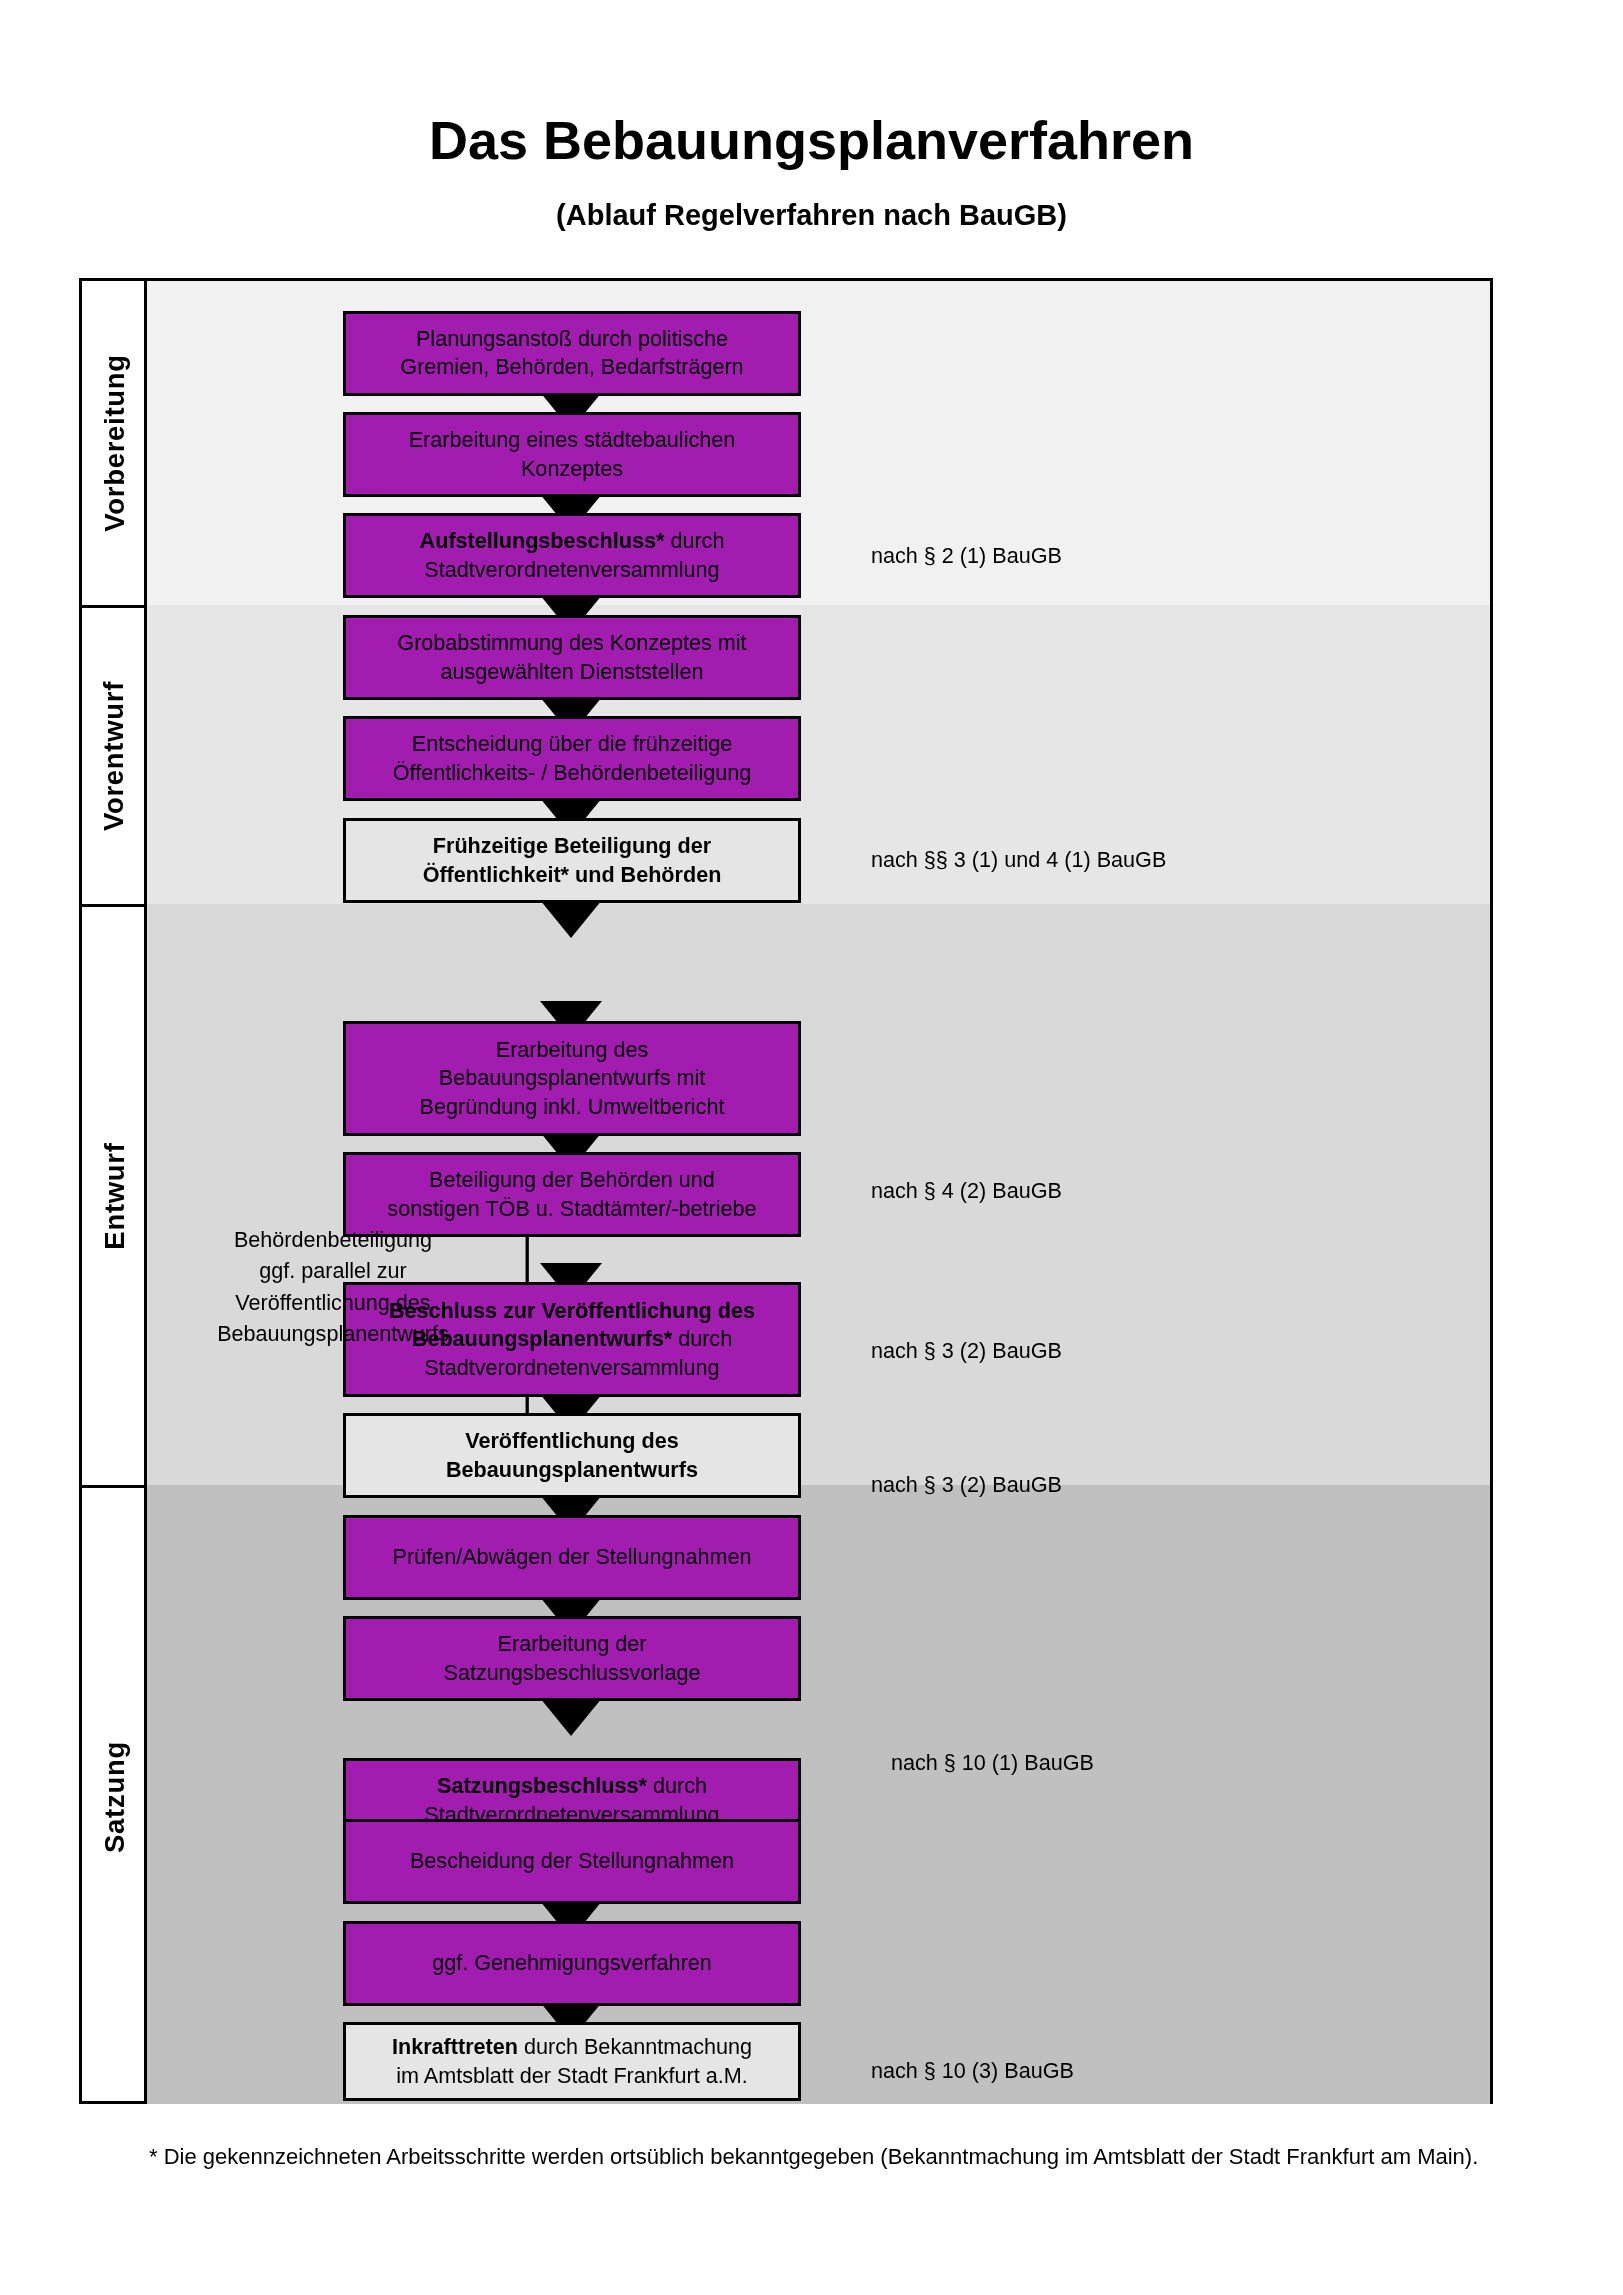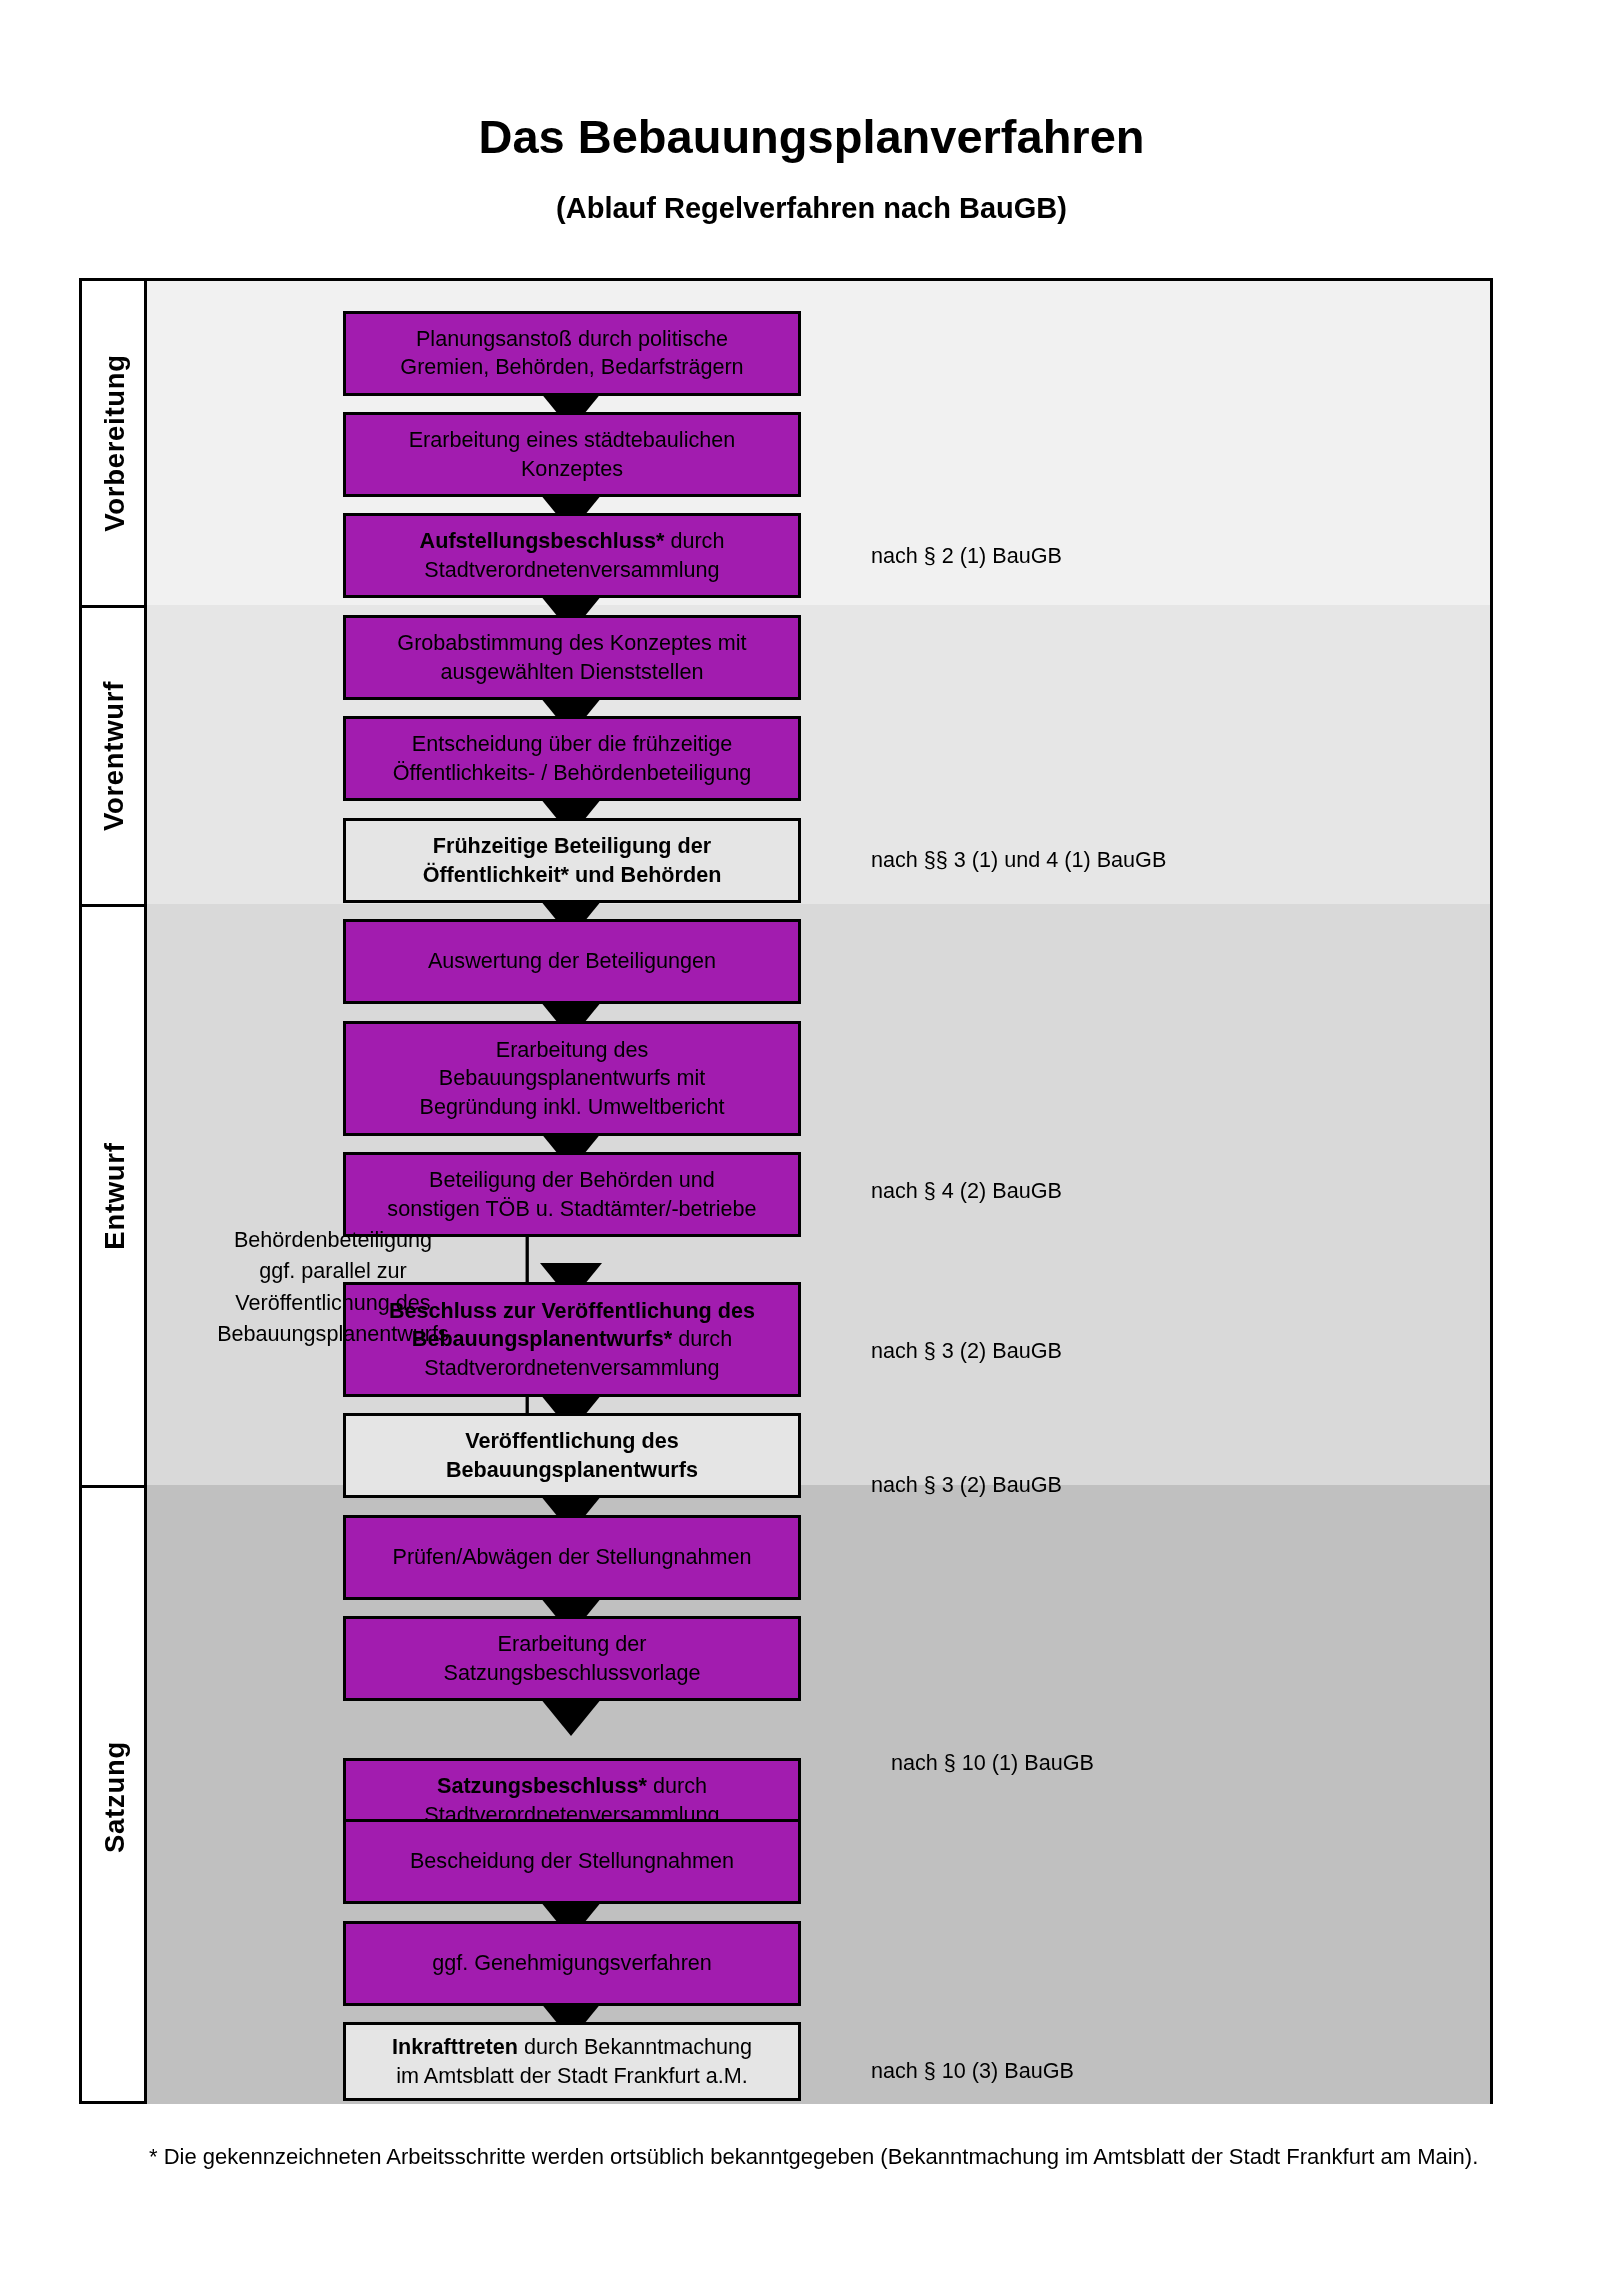--- a/index.html
+++ b/index.html
@@ -5,21 +5,21 @@
 <style>
   html,body{margin:0;padding:0;background:#ffffff;}
   body{
     width:1623px;height:2295px;position:relative;overflow:hidden;
     font-family:"Liberation Sans","DejaVu Sans",sans-serif;
     color:#000000;
   }
 
   
   #header{position:absolute;left:0;top:111px;width:1623px;text-align:center;}
-  #title{font-size:47px;font-weight:bold;letter-spacing:0px;line-height:1.1;}
+  #title{font-size:54px;font-weight:bold;letter-spacing:0px;line-height:1.1;}
   #subtitle{font-size:29px;font-weight:bold;margin-top:29px;}
 
   
   #frame{
     position:absolute;left:79px;top:278px;width:1414px;height:1826px;
     border:3.3px solid #000;box-sizing:border-box;background:#ffffff;
   }
 
   
   #labelcol{
@@ -174,23 +174,20 @@
     </span>
   </div>
 
   <div class="pbox blue" style="left:261px;top:537px;height:85px;">
     <span>
       <b>Frühzeitige Beteiligung der</b><br>
       <b>Öffentlichkeit* und Behörden</b>
     </span>
   </div>
 
-  <div class="pbox" style="left:261px;top:638px;height:85px;">
-    <span>Auswertung der Beteiligungen</span>
-  </div>
 
   <div class="pbox" style="left:261px;top:740px;height:115px;">
     <span>
       <span>Erarbeitung des</span><br>
       <span>Bebauungsplanentwurfs mit</span><br>
       <span>Begründung inkl. Umweltbericht</span>
     </span>
   </div>
 
   <div class="pbox" style="left:261px;top:871px;height:85px;">

